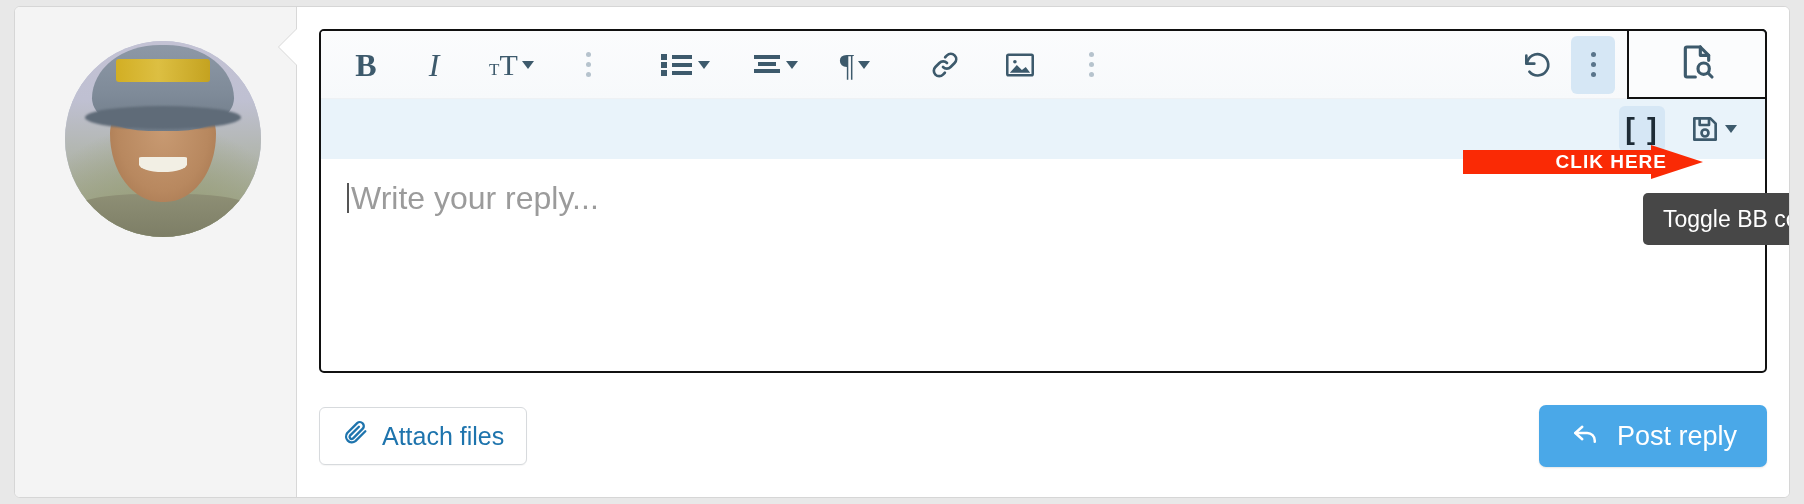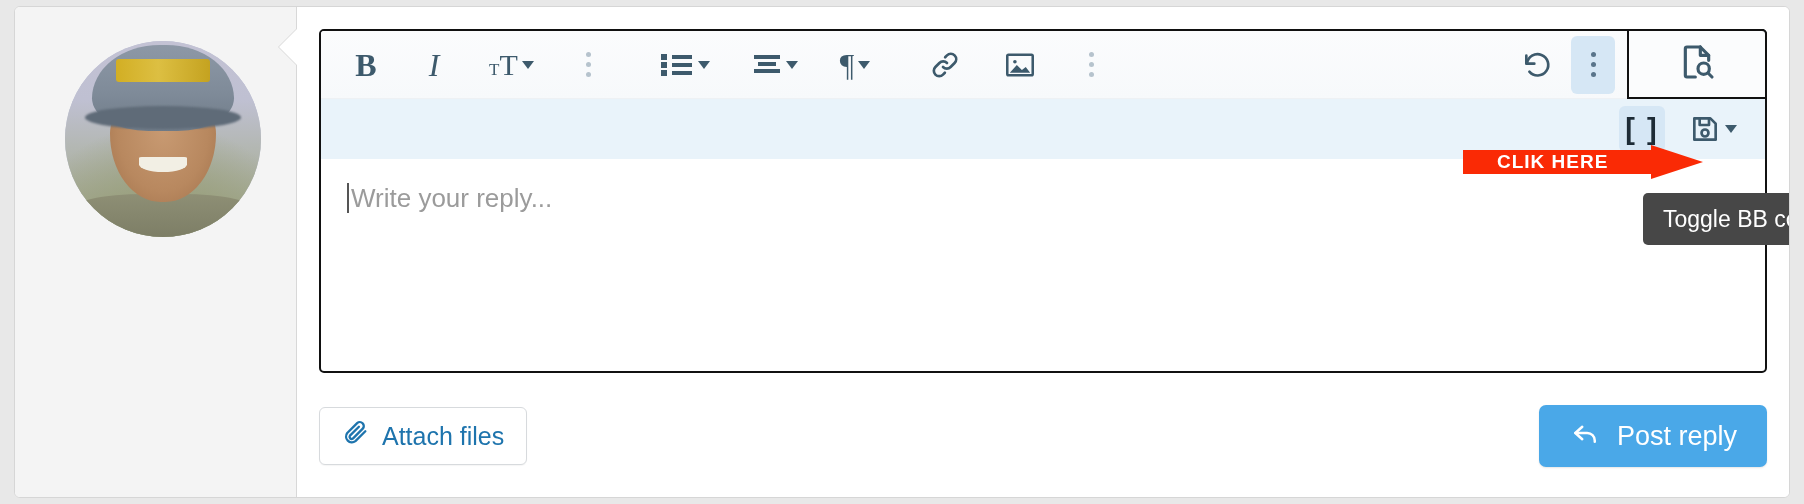--- a/index.html
+++ b/index.html
@@ -222,21 +222,21 @@
   }
   #caret-bar {
     position: absolute;
     left: 26px; top: 24px;
     width: 2px; height: 30px;
     background: #555;
   }
   #placeholder {
     position: absolute;
     left: 30px; top: 22px;
-    font-size: 26px;
+    font-size: 32px;
     color: #9b9b9b;
     line-height: 34px;
     text-align: right;
   }
 
   
   #clik-arrow {
     position: absolute;
     left: 1142px; top: 114px;
     width: 240px; height: 34px;
@@ -252,21 +252,21 @@
     position: absolute;
     right: 0; top: 0;
     width: 52px; height: 34px;
     background: #fa2a05;
     clip-path: polygon(0 0, 100% 50%, 0 100%);
   }
   #clik-arrow .label {
     position: absolute;
     left: 34px; top: 6px;
     width: 170px;
-    text-align: left;
+    text-align: right;
     font-family: "Liberation Sans", sans-serif;
     font-weight: bold;
     font-size: 19px;
     letter-spacing: 1px;
     color: #ffffff;
     line-height: 22px;
     z-index: 2;
   }
 
   

